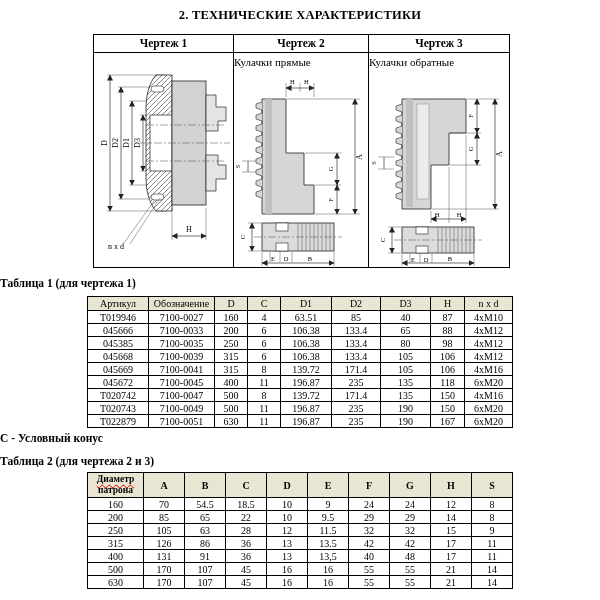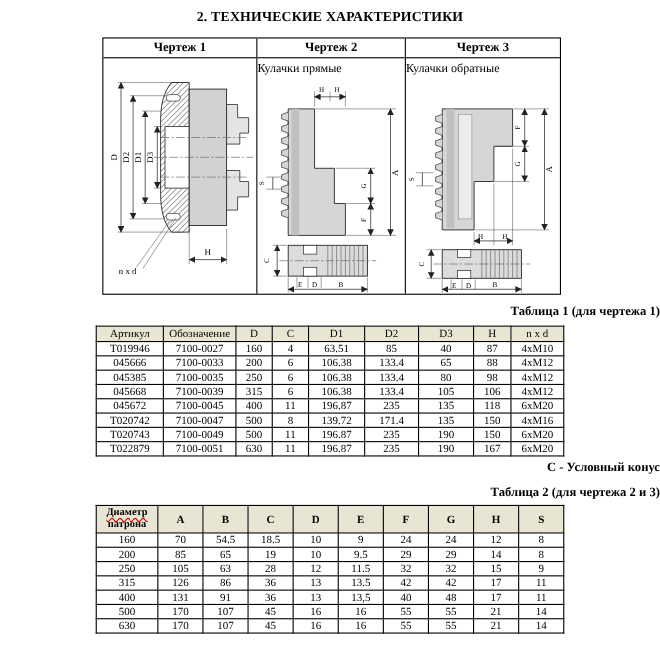--- a/index.html
+++ b/index.html
@@ -13,21 +13,21 @@
   .p1{width:140px;} .p2{width:135px;} .p3{width:140px;}
   .phead{height:17px;line-height:17px;text-align:center;font-weight:bold;font-size:11.5px;
          border-bottom:1px solid #000;}
   .sub{height:18px;line-height:18px;text-align:left;font-size:11px;}
   svg{display:block;}
   .dim{stroke:#333;stroke-width:.7;fill:none;}
   .ext{stroke:#555;stroke-width:.5;fill:none;}
   .cl{stroke:#666;stroke-width:.6;stroke-dasharray:8 2 2 2;fill:none;}
   .lbl{font-size:8px;fill:#000;font-family:"Liberation Serif",serif;}
   .lbl2{font-size:6.5px;fill:#000;font-family:"Liberation Serif",serif;}
-  .cap{text-align:right;font-weight:bold;font-size:11.5px;}
+  .cap{text-align:left;font-weight:bold;font-size:11.5px;}
   .cap1{margin-top:9px;} .note{margin-top:4px;} .cap2{margin-top:11px;}
   table{border-collapse:collapse;table-layout:fixed;font-size:10px;text-align:center;
         border:1.5px solid #000;}
   #t1{width:425px;margin:7px auto 0;padding-left:36px;}
   #t2{width:425px;margin:5px auto 0;}
   th,td{border:1px solid #000;padding:0 1px;height:12px;line-height:11px;overflow:hidden;
         font-family:"Liberation Serif",serif;}
   thead th{background:#e9e5d3;}
   #t1 thead th{font-weight:normal;height:13px;}
   #t2 thead th{font-weight:bold;height:24px;}
@@ -307,20 +307,31 @@
           <td>7100-0039</td>
           <td>315</td>
           <td>6</td>
           <td>106.38</td>
           <td>133.4</td>
           <td>105</td>
           <td>106</td>
           <td>4хМ12</td>
         </tr>
         <tr>
+          <td>045669</td>
+          <td>7100-0041</td>
+          <td>315</td>
+          <td>8</td>
+          <td>139.72</td>
+          <td>171.4</td>
+          <td>105</td>
+          <td>106</td>
+          <td>4хМ16</td>
+        </tr>
+        <tr>
           <td>045672</td>
           <td>7100-0045</td>
           <td>400</td>
           <td>11</td>
           <td>196.87</td>
           <td>235</td>
           <td>135</td>
           <td>118</td>
           <td>6хМ20</td>
         </tr>
@@ -401,21 +412,21 @@
           <td>9</td>
           <td>24</td>
           <td>24</td>
           <td>12</td>
           <td>8</td>
         </tr>
         <tr>
           <td>200</td>
           <td>85</td>
           <td>65</td>
-          <td>19</td>
+          <td>22</td>
           <td>10</td>
           <td>9.5</td>
           <td>29</td>
           <td>29</td>
           <td>14</td>
           <td>8</td>
         </tr>
         <tr>
           <td>250</td>
           <td>105</td>

